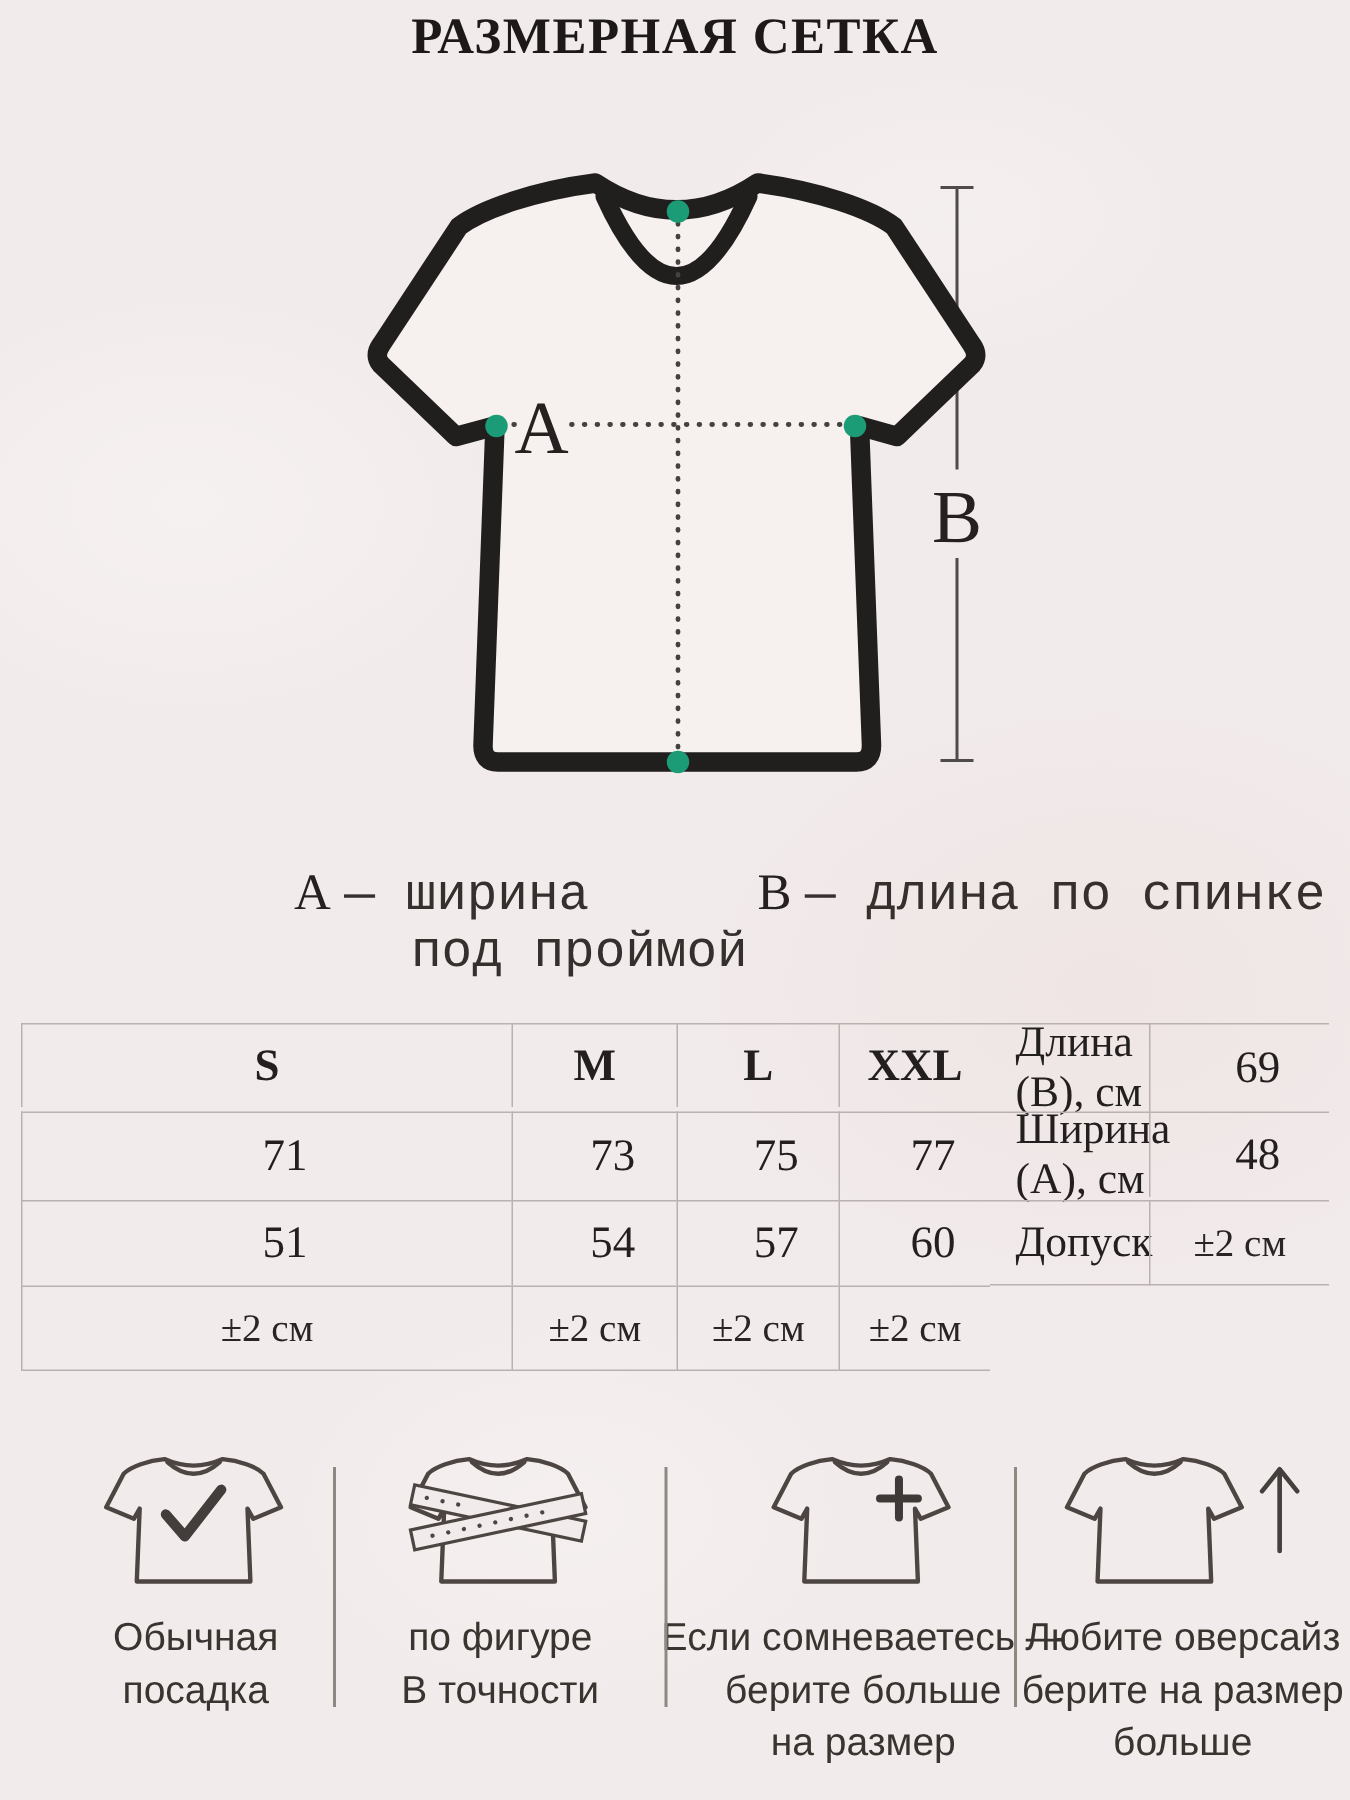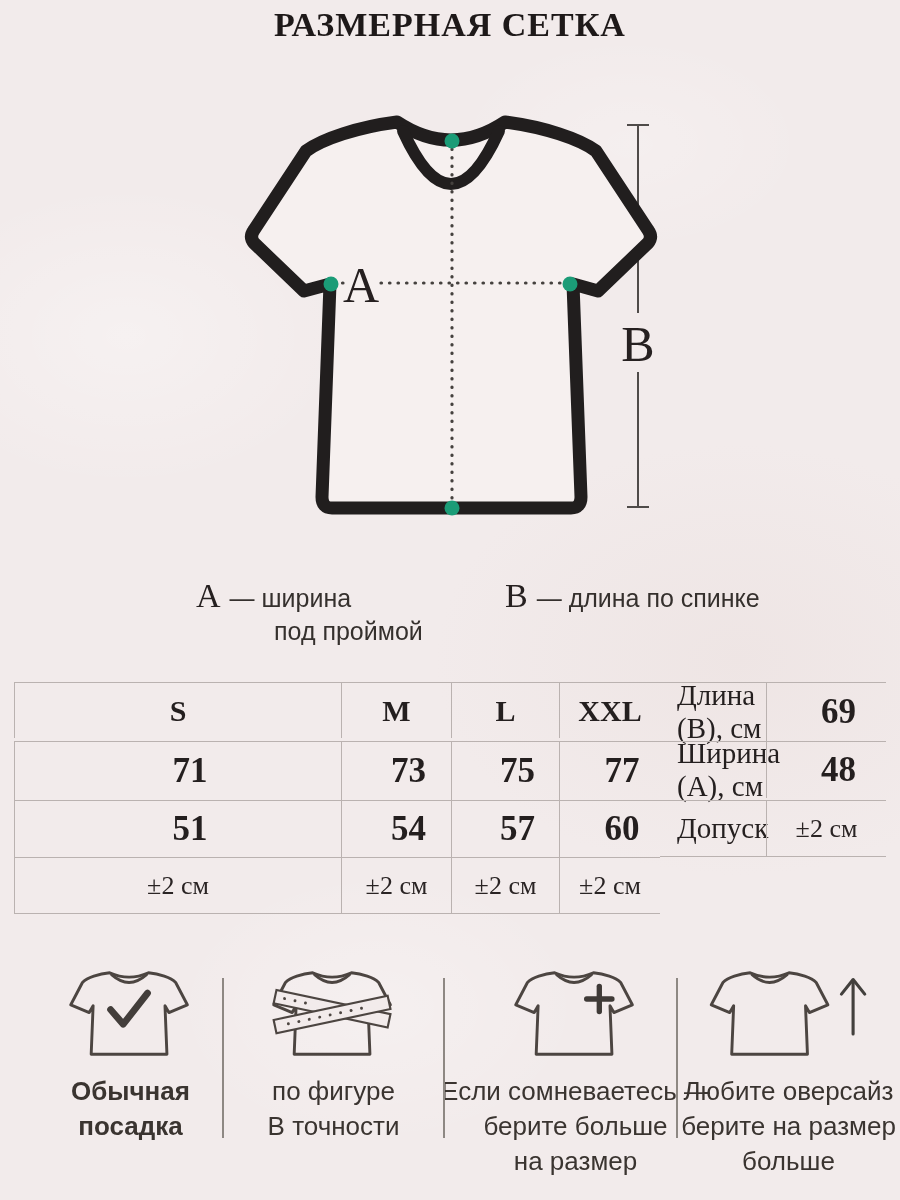--- a/index.html
+++ b/index.html
@@ -18,35 +18,35 @@
     font-size:34px;font-weight:600;letter-spacing:1px;color:#1e1919;
   }
   .diagram-svg{position:absolute;left:0;top:0;}
 
   
   .legend-block{position:absolute;top:577px;white-space:nowrap;}
   .legend-a{left:196px;}
   .legend-b{left:505px;}
   .legend-line{height:38px;display:flex;align-items:baseline;gap:9px;}
   .legend-letter{font-family:"Liberation Serif",serif;font-size:34px;color:#262020;}
-  .legend-text{font-family:Liberation Sans, sans-serif;font-size:25px;color:#35302d;}
+  .legend-text{font-family:Liberation Mono, monospace;font-size:34px;color:#35302d;}
   .legend-sub{margin-left:78px;margin-top:2px;}
 
   
   .size-table{
     position:absolute;left:14px;top:682px;width:872px;
     display:grid;grid-template-columns:327px 110px 108px 101px 106px 120px;
   }
   .tc{border-top:1px solid #bab2b0;display:flex;align-items:center;justify-content:center;}
   .tc.lbl{justify-content:flex-start;padding-left:17px;font-size:29px;color:#241f1f;}
   .tc.val{border-left:1px solid #bab2b0;}
   .h-head{height:55px;}.h-r1{height:58px;}.h-r2{height:56px;}.h-r3{height:55px;}
   .bot{border-bottom:1px solid #bab2b0;}
   .sizeh{font-weight:700;font-size:30px;color:#241f1f;}
-  .num{font-weight:700;font-size:35px;color:#241f1f;padding-left:24px;}
+  .num{font-weight:400;font-size:30px;color:#241f1f;padding-left:24px;}
   .tol{font-size:26px;color:#2a2424;}
 
   
   .fit-cell{position:absolute;top:964px;display:flex;flex-direction:column;align-items:center;}
   .fit-icon{display:block;}
   .cap{margin-top:9px;font-family:"Liberation Sans",sans-serif;font-size:26px;line-height:35px;
        color:#3a3430;text-align:center;white-space:nowrap;}
   .vdiv{position:absolute;top:978px;height:160px;width:2px;background:#8e8883;}
   .tee{fill:none;stroke:#4c4541;stroke-width:3;stroke-linejoin:round;stroke-linecap:round;}
   .band{fill:#f2ebeb;stroke:#4c4541;stroke-width:2.2;}
@@ -123,21 +123,21 @@
     <div class="tc val h-r2 num">60</div>
 
     <div class="tc lbl h-r3 bot">Допуск</div>
     <div class="tc val h-r3 bot tol">±2 см</div>
     <div class="tc val h-r3 bot tol">±2 см</div>
     <div class="tc val h-r3 bot tol">±2 см</div>
     <div class="tc val h-r3 bot tol">±2 см</div>
     <div class="tc val h-r3 bot tol">±2 см</div>
   </div>
 
-  <div class="fit-cell" style="left:0;width:261px;font-weight:bold;">
+  <div class="fit-cell" style="left:0;width:261px;">
     <svg class="fit-icon" width="134" height="101" viewBox="0 0 132 104">
       <path class="tee" d="M 44 9 C 33 10 21 14 16 19 L 4 42 L 23 50 L 27 43 L 25 93 L 103 93 L 101 43 L 105 50 L 124 42 L 112 19 C 107 14 95 10 84 9 Q 64 18 44 9 Z"></path>
       <path class="tee" d="M 46 11 Q 64 27 82 11"></path>
       <path d="M 45 47 L 58 62 L 83 30" fill="none" stroke="#433e3b" stroke-width="7" stroke-linecap="round" stroke-linejoin="round"></path>
     </svg>
     <div class="cap">
       <div>Обычная</div>
       <div>посадка</div>
     </div>
   </div>

